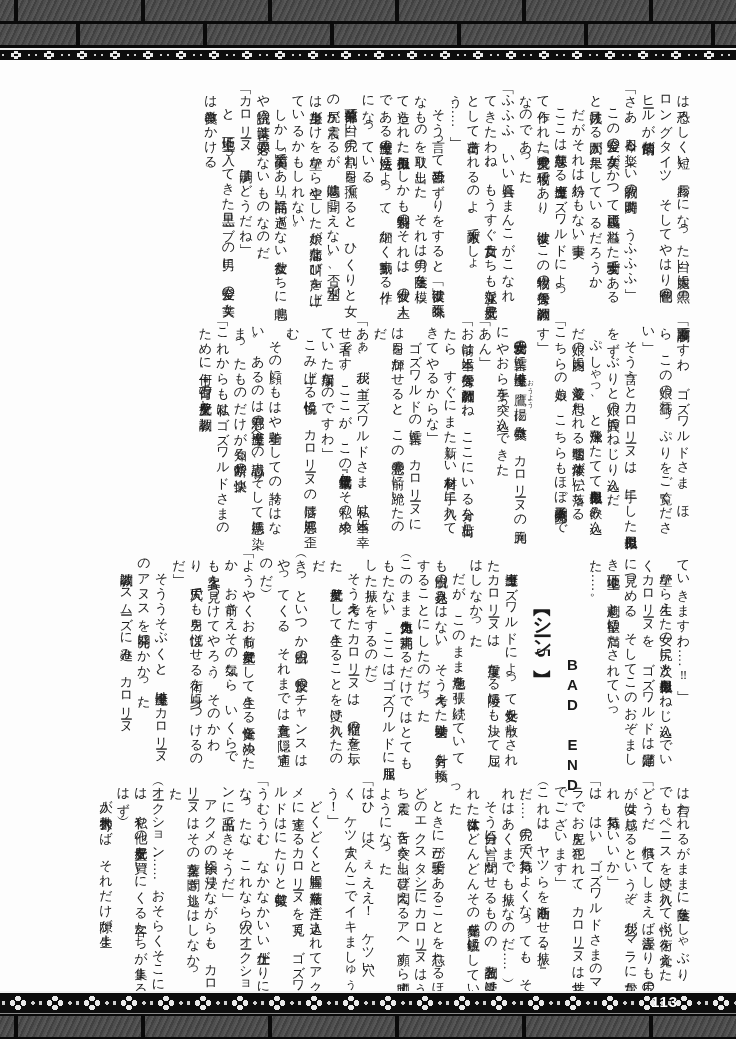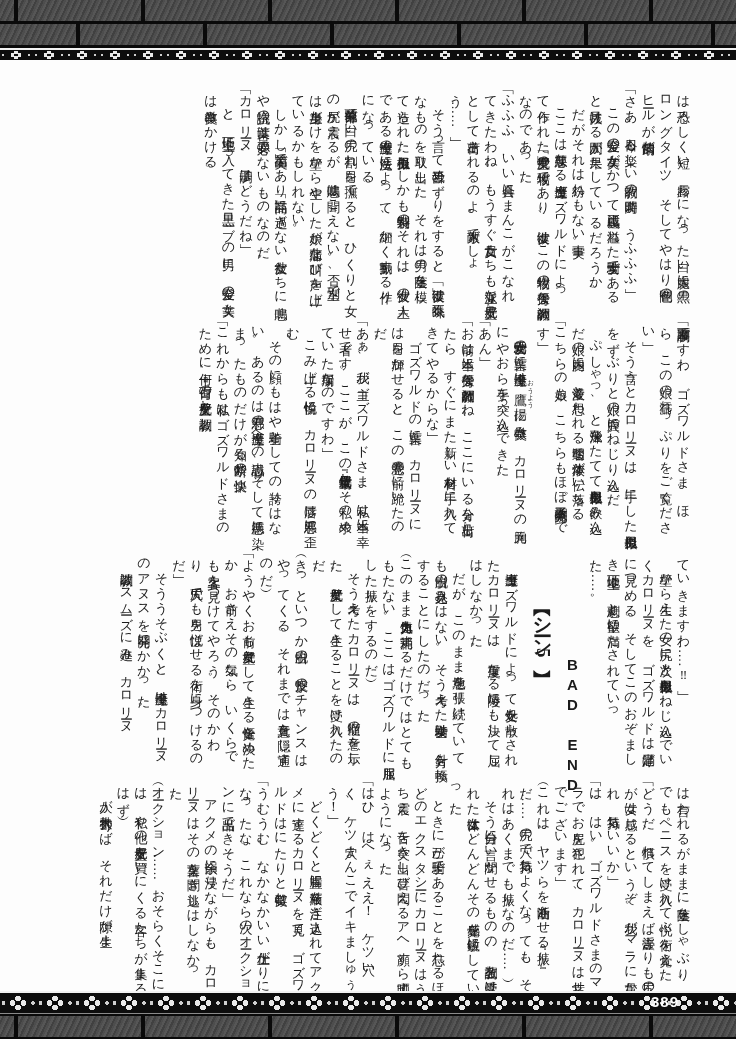--- a/index.html
+++ b/index.html
@@ -143,15 +143,15 @@
     <p>　アクメの余韻に浸りながらも、カロリーヌはその言葉を聞き逃しはしなかった。</p>
     <p>（オークション……おそらくそこには、私や他の壁尻女を買いにくる客たちが集まるはず）</p>
     <p>　人が大勢寄れば、それだけ隙が生ま</p>
   </section>
 
   <div class="border-bottom">
     <div class="ornament ornament--lg"></div>
     <div class="brick"></div>
   </div>
 
-  <div class="page-number">389</div>
+  <div class="page-number">113</div>
 
 </div>
 
 </body></html>

